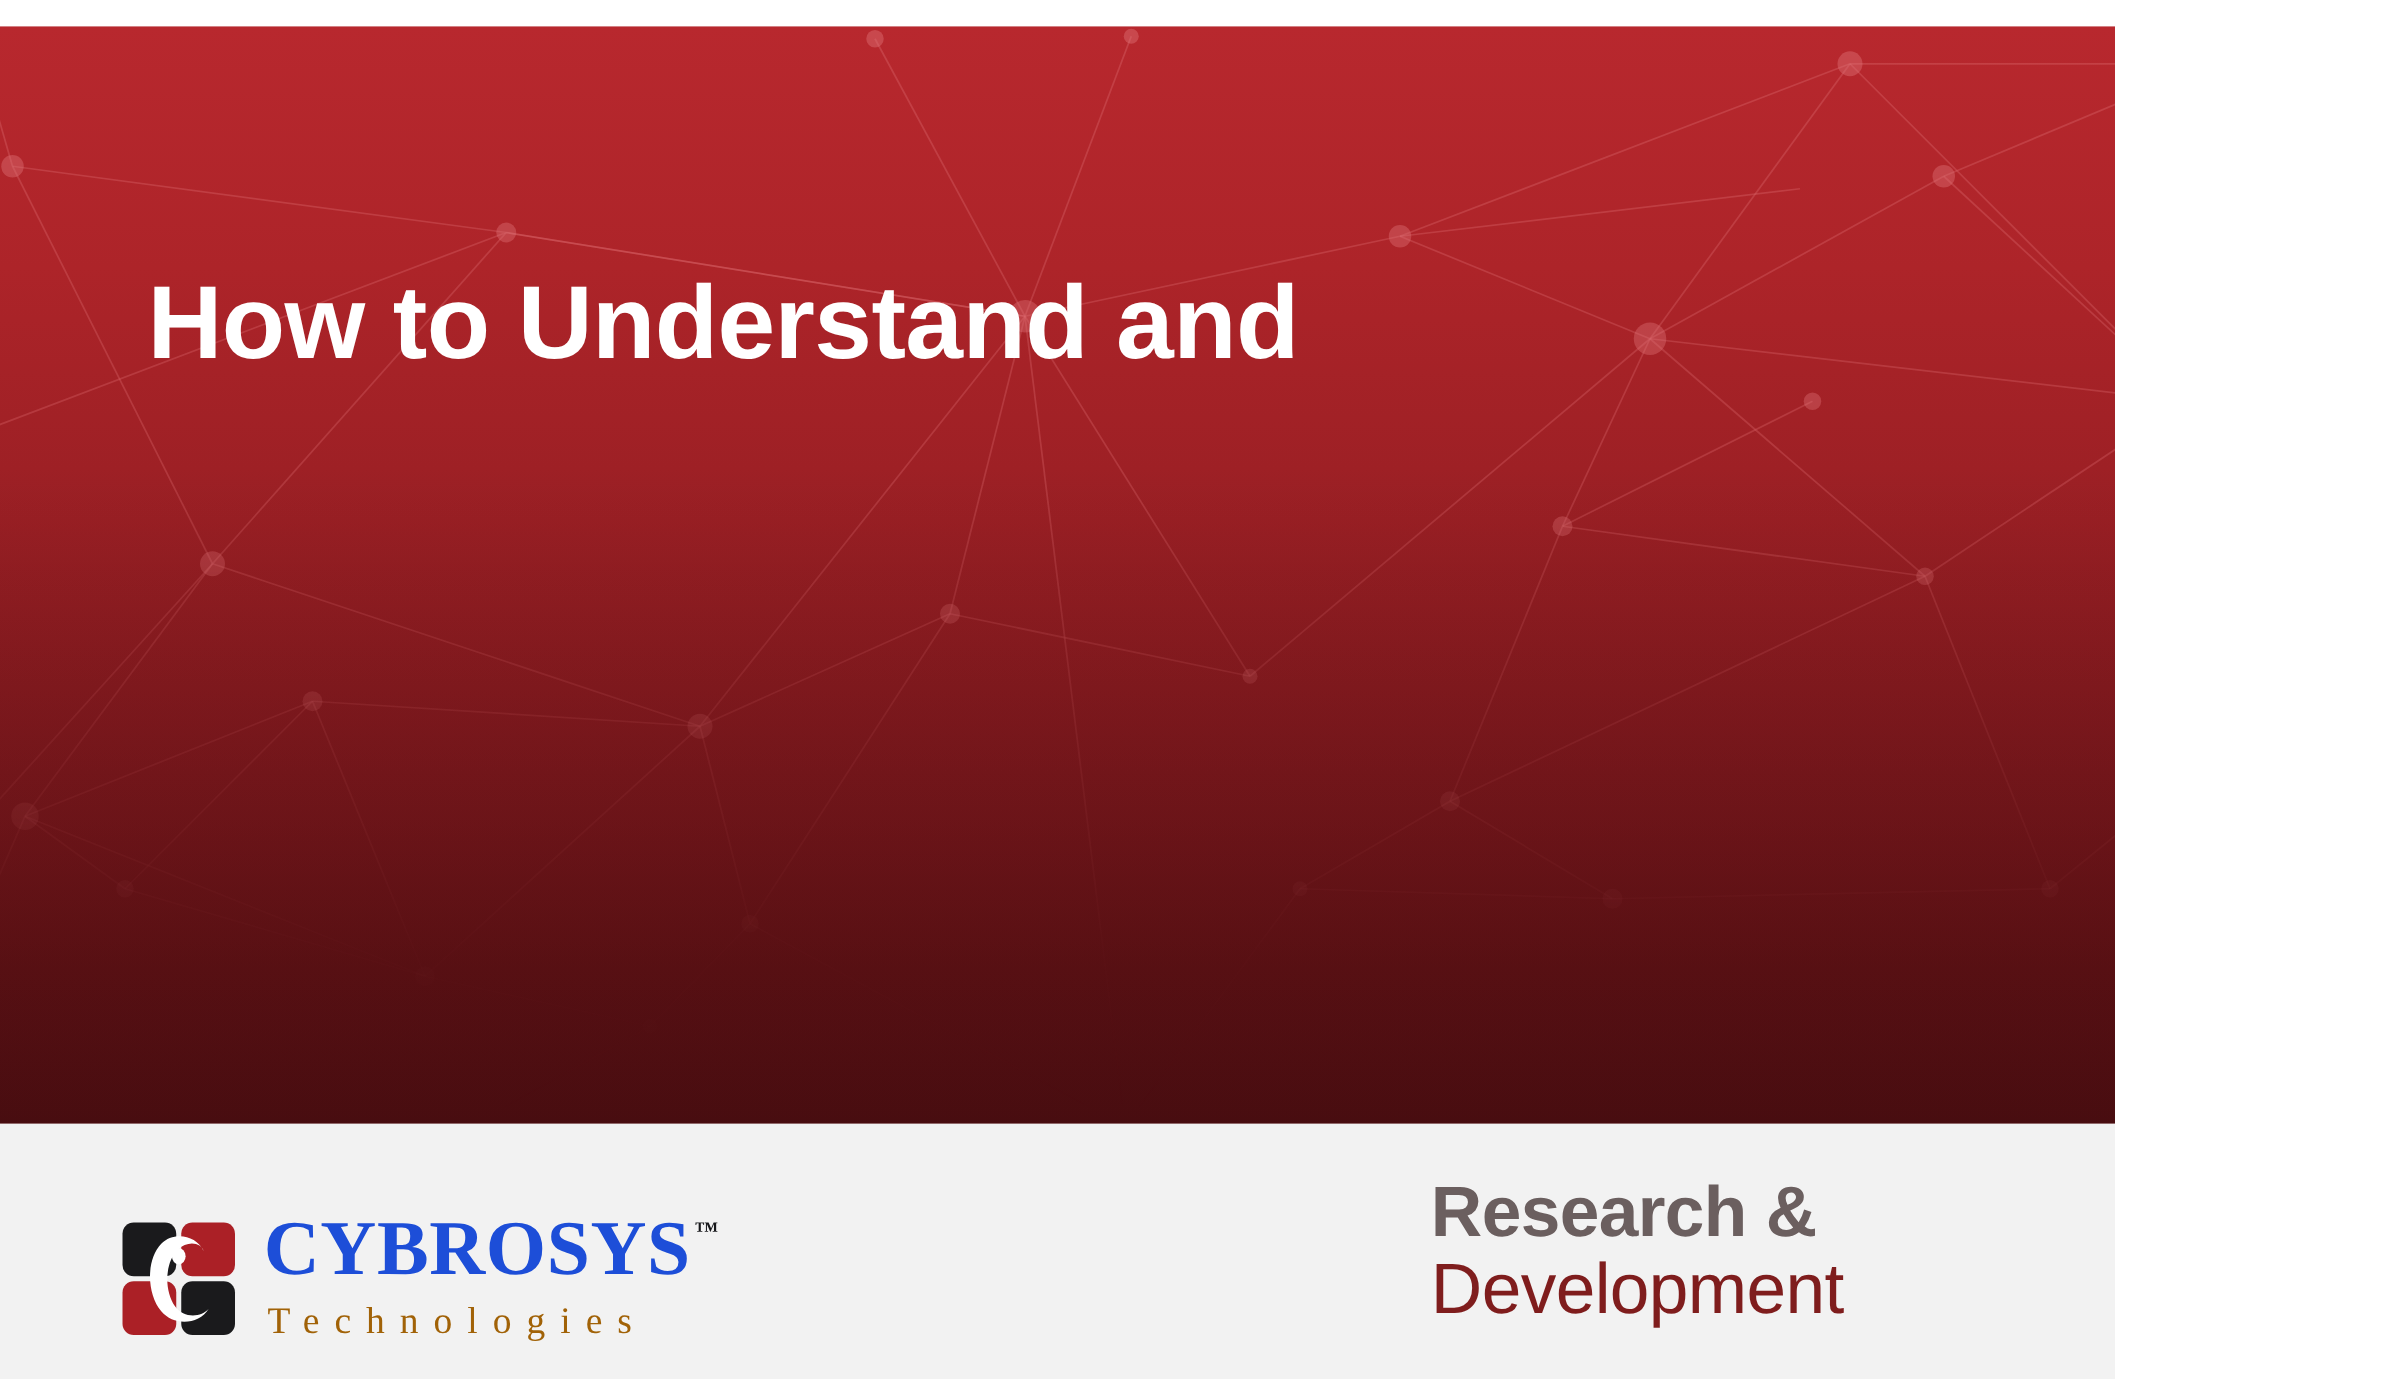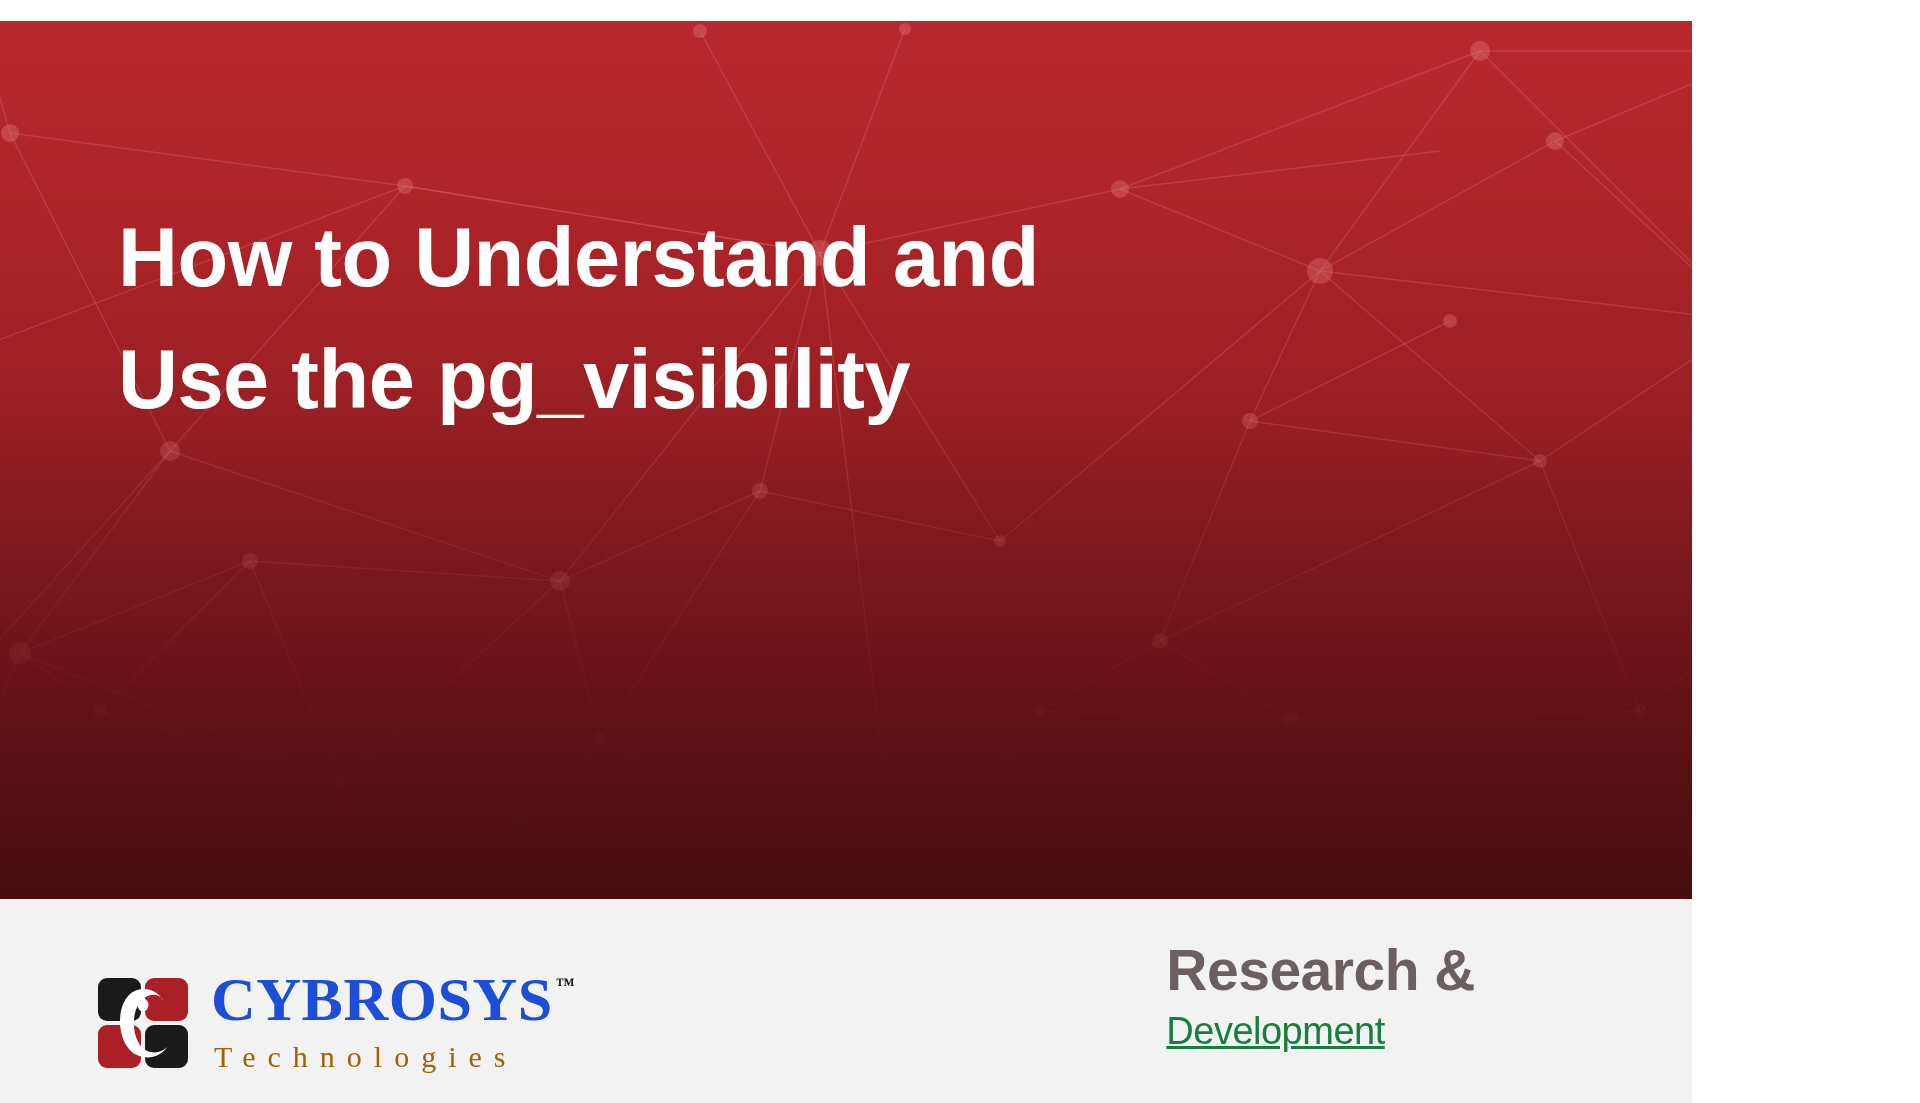--- a/index.html
+++ b/index.html
@@ -163,26 +163,25 @@
     line-height: 60px;
     color: #6b5f5f;
     letter-spacing: -0.5px;
     white-space: nowrap;
   }
 
   .rnd-line2 {
     display: block;
     font-family: "Liberation Sans", sans-serif;
     font-weight: normal;
-    font-size: 38px;
+    font-size: 57px;
     line-height: 62px;
-    color: #15803d;
+    color: #7f1d1d;
     letter-spacing: -0.5px;
     white-space: nowrap;
-    text-decoration: underline;
   }
 </style>
 </head>
 <body>
 
 <div class="slide">
 
   <div class="hero">
 
     <svg class="hero-net" viewBox="0 0 1920 878" preserveAspectRatio="none" aria-hidden="true">
@@ -304,21 +303,20 @@
         <circle cx="1720" cy="625" r="8"></circle>
         <circle cx="1040" cy="690" r="6"></circle>
         <circle cx="1860" cy="470" r="6"></circle>
       </g>
     </svg>
 
     <div class="hero-vignette"></div>
 
     <div class="title-block">
       <span class="title-line">How to Understand and</span>
-      <span class="title-line">Use the pg_visibility</span>
     </div>
   </div>
 
   <div class="footer">
 
     <div class="brand">
 
       <div class="brand-mark">
         <svg width="92" height="92" viewBox="0 0 92 92" aria-hidden="true">
 

